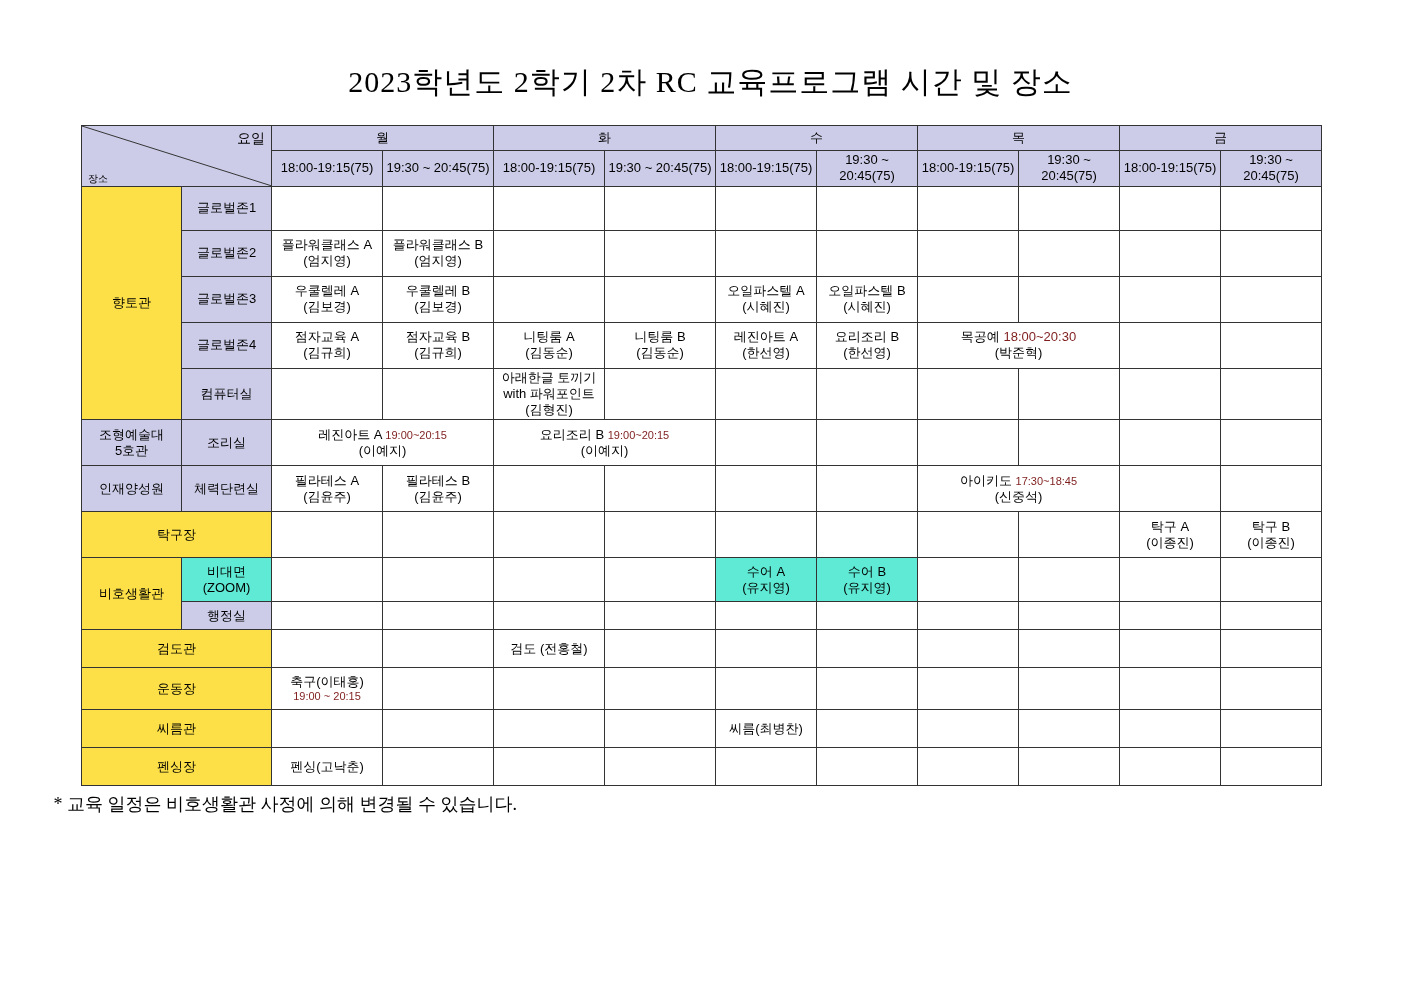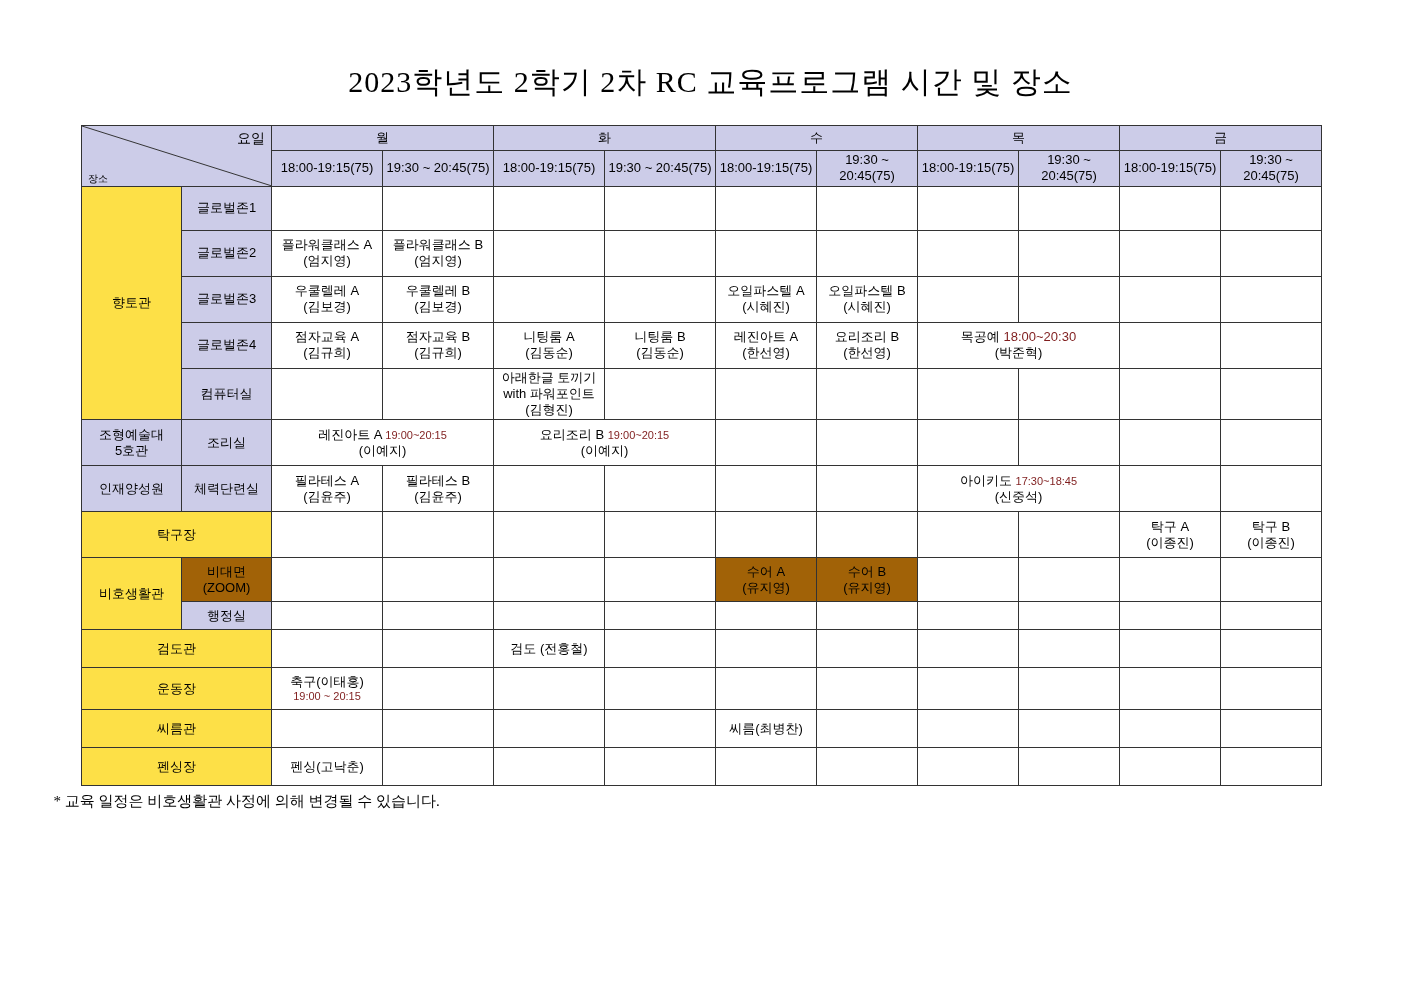--- a/index.html
+++ b/index.html
@@ -83,34 +83,34 @@
     font-size: 14px;
   }
   .rowhead-wide {
     background: #fde047;
     font-size: 15px;
   }
   .cell-class {
     font-size: 13px;
   }
   .yellow {
-    background: #a16207;
+    background: #5eead4;
   }
   .purple-time {
     color: #7f1d1d;
     font-size: 11px;
   }
   .cell-small {
     font-size: 11px;
     line-height: 1.2;
   }
   .footnote {
     width: 1300px;
     margin: 6px auto 0 auto;
-    font-size: 15px;
+    font-size: 18px;
     font-family: "Liberation Serif", serif;
     text-align: left;
     padding-left: 4px;
   }
   .signature {
     text-align: center;
     font-size: 27px;
     letter-spacing: 10px;
     margin-top: 56px;
     font-family: "Liberation Serif", serif;

